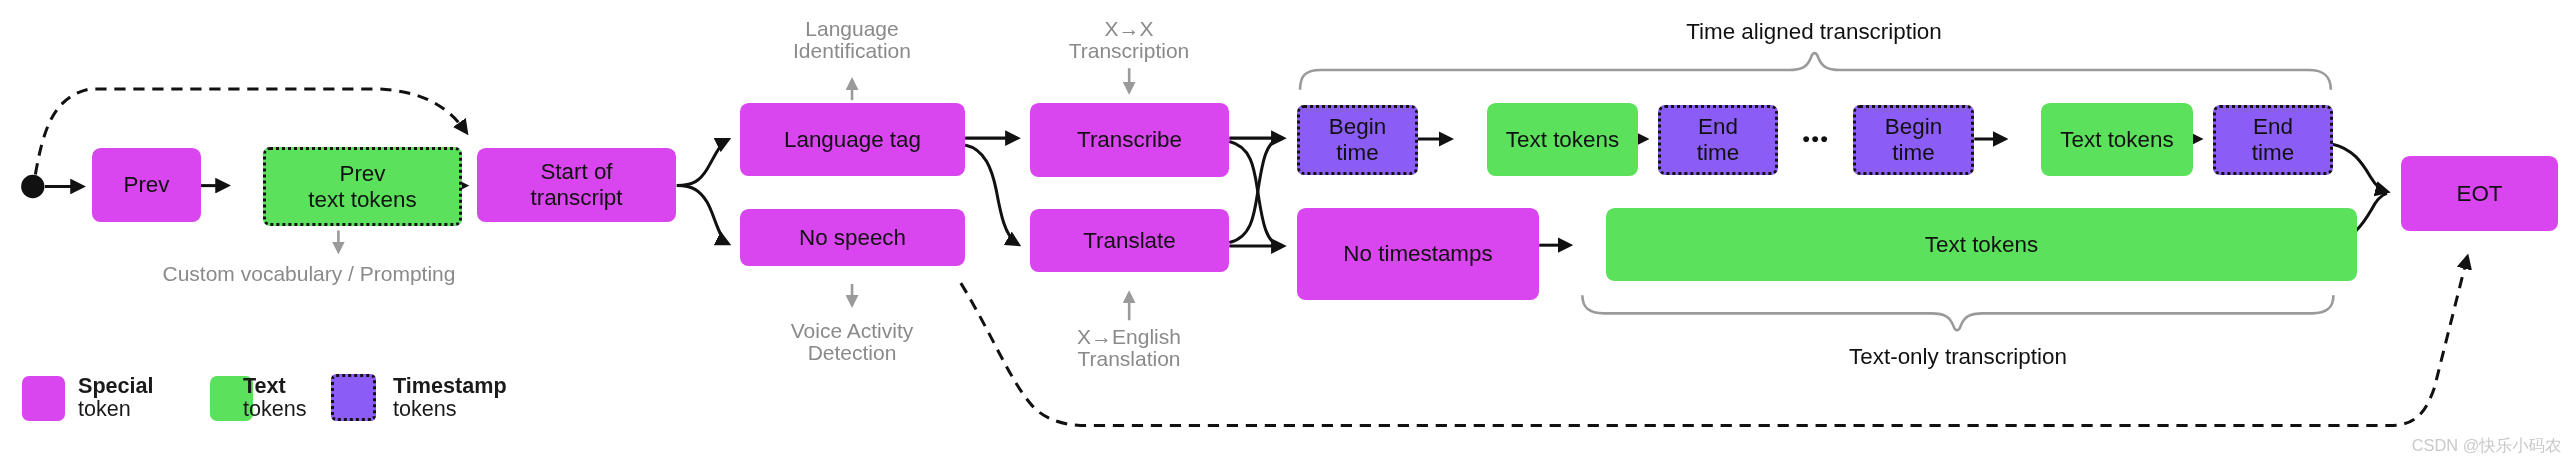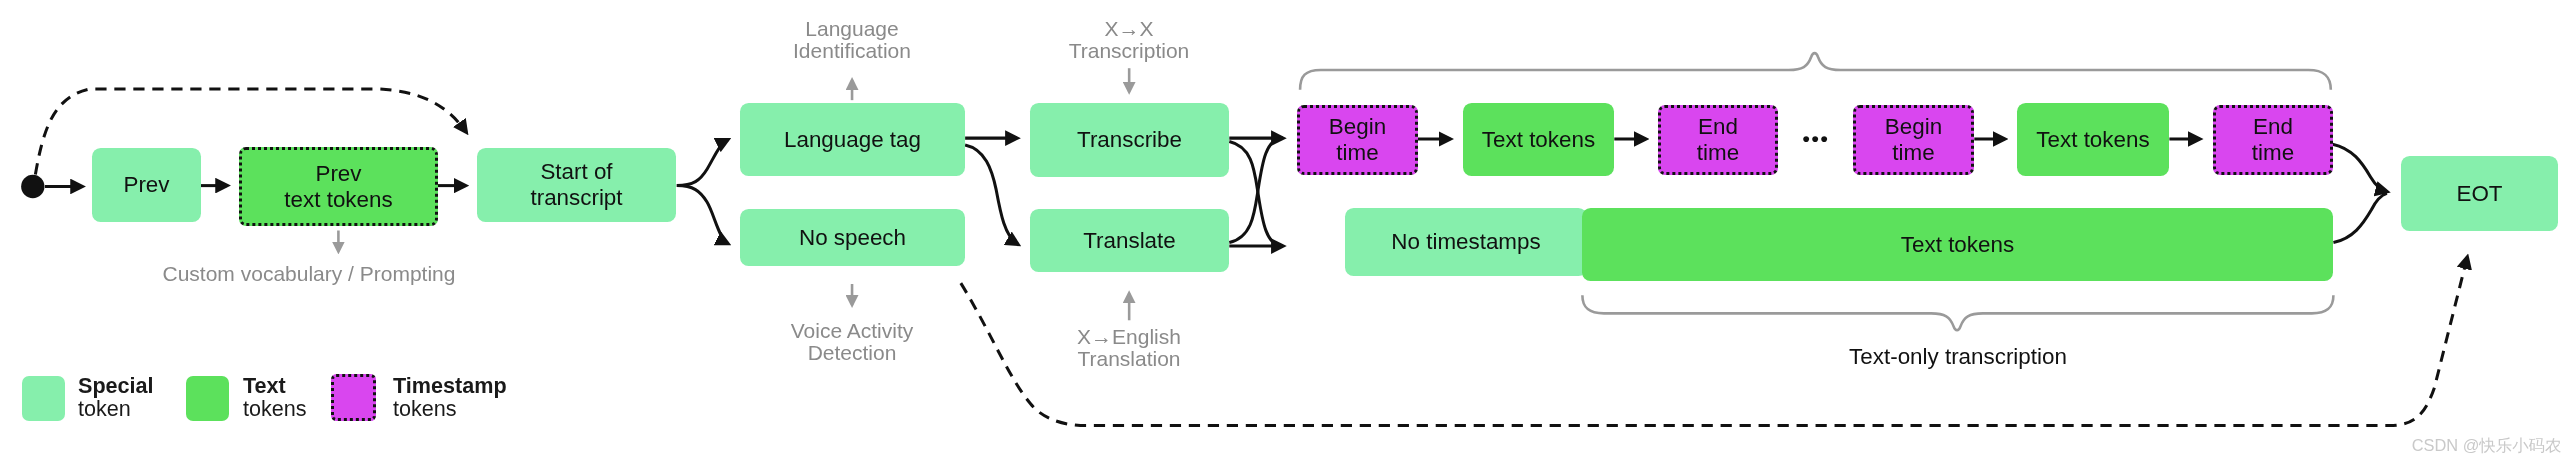--- a/index.html
+++ b/index.html
@@ -1,23 +1,23 @@
 <!DOCTYPE html>
 <html style="font-size:14px"><head>
 <meta charset="utf-8">
 <style>
   html,body{margin:0;padding:0;background:#fff;}
   #figure{position:relative;width:2576px;height:461px;background:#ffffff;overflow:hidden;
           font-family:"Liberation Sans","DejaVu Sans",sans-serif;color:#111;}
   #connectors{position:absolute;left:0;top:0;}
   .box{position:absolute;box-sizing:border-box;display:flex;flex-direction:column;align-items:center;
        justify-content:center;font-size:22.4px;line-height:26px;color:#111;border-radius:8.6px;text-align:center;}
-  .special{background:#86efac;}
-  .green{background:#5ce15c;}
-  .dotted{border:3.5px dotted #111;border-radius:7px;background:#d946ef;}
+  .special{background:#d946ef;}
+  .green{background:#5ce15c;margin-left:24px;}
+  .dotted{border:3.5px dotted #111;border-radius:7px;background:#8b5cf6;}
   .green.dotted{background:#5ce15c;}
   .ann{position:absolute;transform:translateX(-50%);text-align:center;font-size:21px;line-height:22.4px;color:#8a8a8a;white-space:nowrap;}
   .brace-label{position:absolute;transform:translateX(-50%);font-size:22.4px;line-height:26px;color:#111;white-space:nowrap;}
   .ellipsis{position:absolute;transform:translate(-50%,-50%);font-size:21px;font-weight:700;letter-spacing:1.7px;color:#111;}
   .legend-swatch{position:absolute;box-sizing:border-box;border-radius:7px;}
   .legend-text{position:absolute;font-size:21.6px;line-height:23px;color:#1a1a1a;white-space:nowrap;}
   .legend-text .l1{font-weight:700;display:block;}
   .legend-text .l2{font-weight:400;display:block;}
   .watermark{position:absolute;right:14.7px;top:435px;font-size:16.4px;color:#c9c9c9;white-space:nowrap;margin-left:41px;}
 </style>
@@ -131,21 +131,21 @@
 
   <div class="box green" style="left:2017px;top:103px;width:152px;height:73px;">
     <span>Text tokens</span>
   </div>
 
   <div class="box dotted" style="left:2213px;top:105px;width:120px;height:70px;">
     <span>End</span>
     <span>time</span>
   </div>
 
-  <div class="box special" style="left:1345px;top:208px;width:242px;height:68px;justify-content:center;">
+  <div class="box special" style="left:1297px;top:208px;width:242px;height:92px;justify-content:center;">
     <span>No timestamps</span>
   </div>
 
   <div class="box green" style="left:1582px;top:208px;width:751px;height:73px;">
     <span>Text tokens</span>
   </div>
 
   <div class="box special" style="left:2401px;top:156px;width:157px;height:75px;">
     <span>EOT</span>
   </div>
@@ -165,20 +165,21 @@
     <span style="display:block">Detection</span>
   </div>
 
   <div class="ann" style="left:1129px;top:326px;">
     <span style="display:block">X→English</span>
     <span style="display:block">Translation</span>
   </div>
 
   <div class="ann" style="left:309px;top:263px;">Custom vocabulary / Prompting</div>
 
+  <div class="brace-label" style="left:1814px;top:19px;">Time aligned transcription</div>
 
   <div class="brace-label" style="left:1958px;top:344px;">Text-only transcription</div>
 
   <div>
     <div class="legend-swatch special" style="left:21.6px;top:376px;width:43px;height:45px;"></div>
     <div class="legend-text" style="left:78px;top:374px;">
       <span class="l1">Special</span>
       <span class="l2">token</span>
     </div>
 

